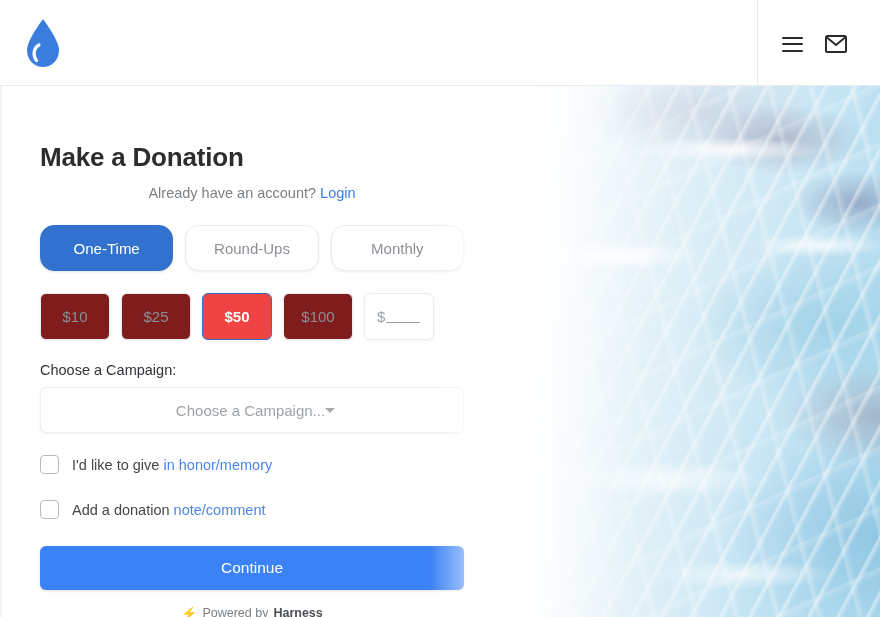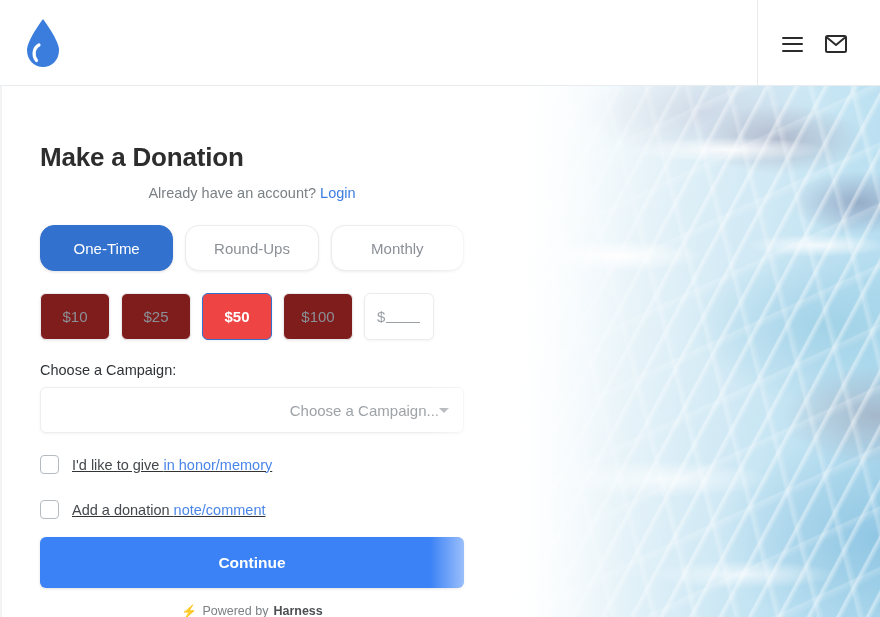--- a/index.html
+++ b/index.html
@@ -293,21 +293,21 @@
     margin-top: 9px;
     width: 424px;
     height: 46px;
     border-radius: 6px;
     box-sizing: border-box;
     background: #ffffff;
     border: 1px solid #eceef0;
     box-shadow: 0 1px 3px rgba(0,0,0,0.05);
     display: flex;
     align-items: center;
-    justify-content: flex-end;
+    justify-content: center;
     padding: 0 14px 0 21px;
     cursor: pointer;
   }
   .select-placeholder {
     font-size: 15px;
     color: #9ea3a8;
   }
   .caret {
     width: 0; height: 0;
     border-left: 5px solid transparent;
@@ -315,21 +315,20 @@
     border-top: 5px solid #a7acb1;
   }
 
   
   .check-row {
     display: flex;
     align-items: center;
     gap: 13px;
     margin-top: 22px;
     cursor: pointer;
-    text-decoration: underline;
   }
   .check-row + .check-row { margin-top: 26px; }
   .checkbox {
     width: 19px;
     height: 19px;
     border: 1.6px solid #b6bbc0;
     border-radius: 4px;
     background: #ffffff;
     box-sizing: border-box;
     flex: none;
@@ -338,29 +337,29 @@
     font-size: 14.5px;
     color: #44484c;
   }
   .check-text .link {
     color: #4a86e8;
     cursor: pointer;
   }
 
   
   .continue-btn {
-    margin-top: 18px;
+    margin-top: 27px;
     width: 424px;
-    height: 51px;
+    height: 44px;
     border-radius: 6px;
     border: none;
     background: #3b82f6;
     color: #ffffff;
     font-size: 15.5px;
-    font-weight: 700;
+    font-weight: 400;
     font-family: "Liberation Sans", sans-serif;
     cursor: pointer;
     box-shadow: 0 1px 3px rgba(0,0,0,0.12);
     display: block;
   }
 
   .powered {
     margin-top: 16px;
     text-align: center;
     font-size: 12.5px;

